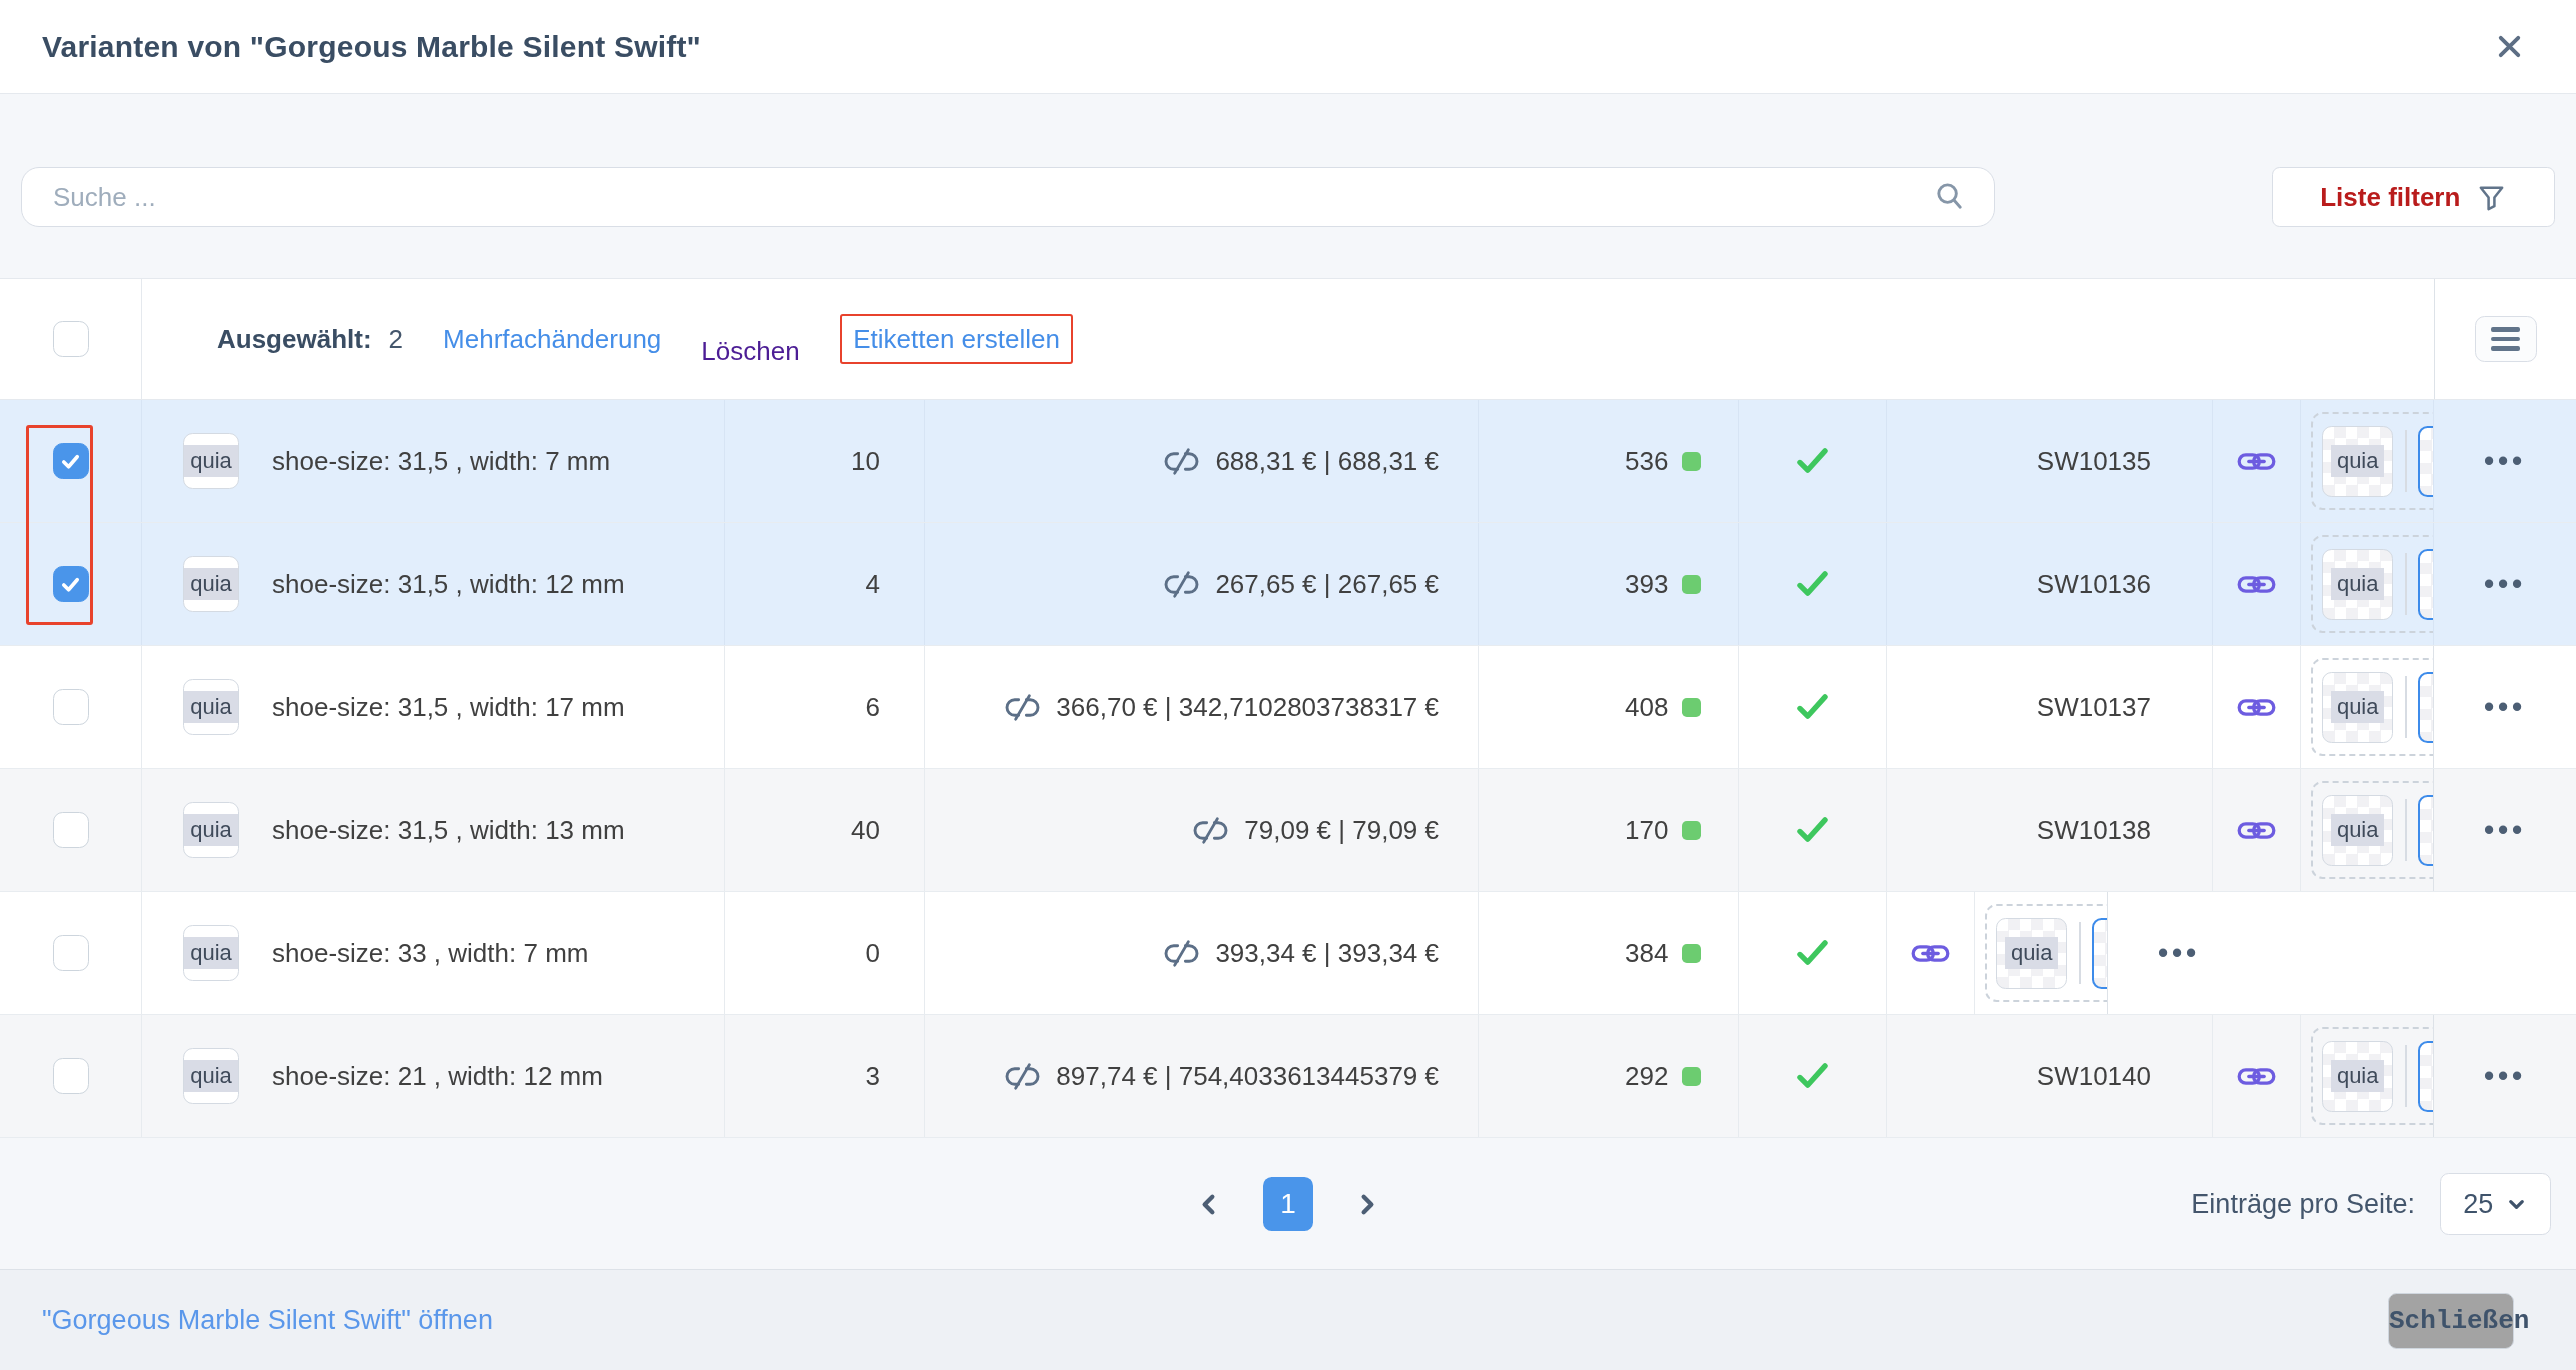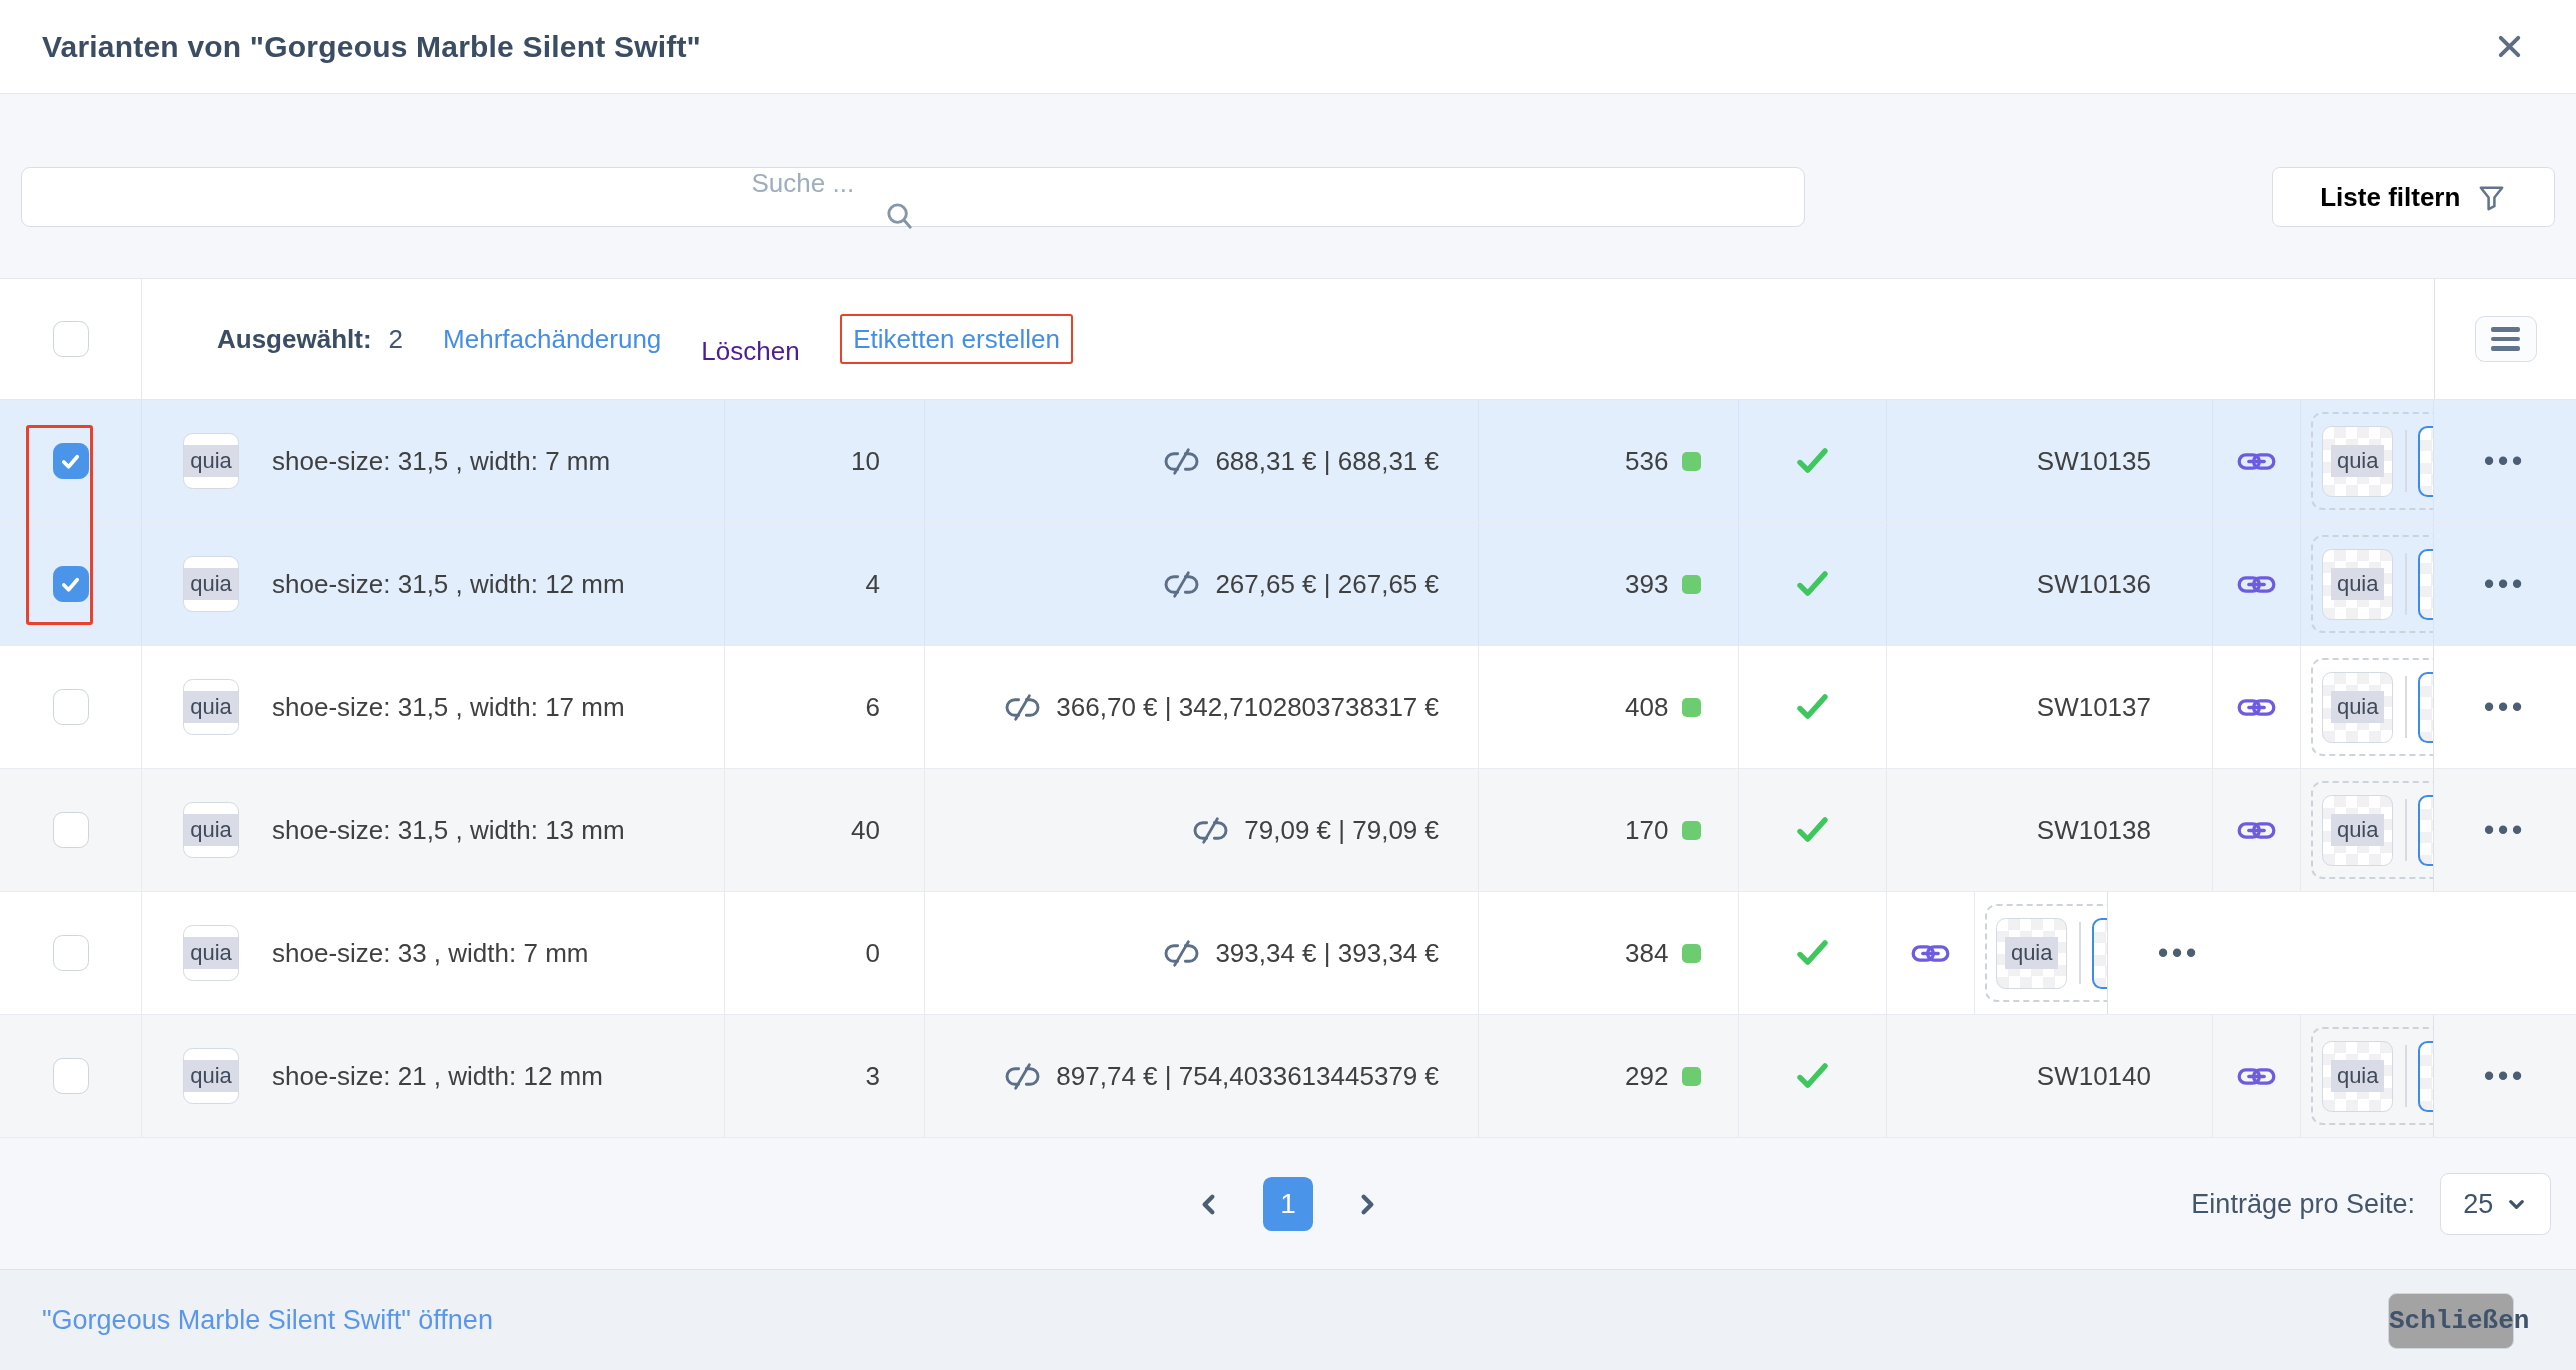--- a/index.html
+++ b/index.html
@@ -6,25 +6,25 @@
   html,body { width:2576px; height:1371px; }
   body { font-family:"Liberation Sans", sans-serif; background:#f5f7fa; color:#44566c; position:relative; overflow:hidden; }
 
   
   .modal-header { position:absolute; left:0; top:0; width:2576px; height:94px; background:#fff; border-bottom:1px solid #e5e9ee; display:flex; align-items:center; justify-content:space-between; padding:0 42px; }
   .modal-title { font-size:30px; font-weight:bold; color:#3a4d63; letter-spacing:0.2px; }
   .close-btn { width:50px; height:50px; display:flex; align-items:center; justify-content:center; cursor:pointer; background:none; border:none; }
 
   
   .search-row { position:absolute; left:0; top:94px; width:2576px; height:184px; background:#f5f7fa; }
-  .search-box { position:absolute; left:21px; top:73px; width:1784px; height:60px; background:#fff; border:1px solid #d9dee6; border-radius:9px; display:flex; align-items:center;flex-direction:column; }
+  .search-box { position:absolute; left:21px; top:73px; width:1974px; height:60px; background:#fff; border:1px solid #d9dee6; border-radius:18px; display:flex; align-items:center; }
   .search-input { flex:1; border:none; outline:none; background:transparent; font-family:inherit; font-size:26px; color:#44566c; padding:0 19px 0 31px; }
   .search-input::placeholder { color:#9fadbc; }
   .search-icon-wrap { padding-right:25px; display:flex; }
-  .filter-btn { position:absolute; left:2272px; top:73px; width:283px; height:60px; background:#fff; border:1px solid #d9dee6; border-radius:7.7px; display:flex; align-items:center; justify-content:center; gap:15.4px; font-size:26px; font-weight:bold; color:#000000; cursor:pointer; font-family:inherit; }
+  .filter-btn { position:absolute; left:2272px; top:73px; width:283px; height:60px; background:#fff; border:1px solid #d9dee6; border-radius:7.7px; display:flex; align-items:center; justify-content:center; gap:15.4px; font-size:26px; font-weight:bold; color:#b91c1c; cursor:pointer; font-family:inherit; }
 
   
   .grid { position:absolute; left:0; top:278px; width:2576px; border-top:1px solid #e5e9ee; background:#fff; }
   .grid-header { display:flex; height:121px; background:#fff; border-bottom:1px solid #e5e9ee; position:relative; }
   .col-select  { width:142px; flex:none; display:flex; align-items:center; justify-content:center; border-right:1px solid #e5e9ee; }
   .col-bulk    { flex:1; display:flex; align-items:center; padding-left:75px; gap:40px; }
   .col-hdr-actions { width:142px; flex:none; border-left:1px solid #dde2e8; display:flex; align-items:center; justify-content:center; }
 
   .bulk-label { font-size:26px; font-weight:bold; color:#3a4d63; }
   .bulk-count { font-size:26px; color:#44566c; margin-left:-23px; }

